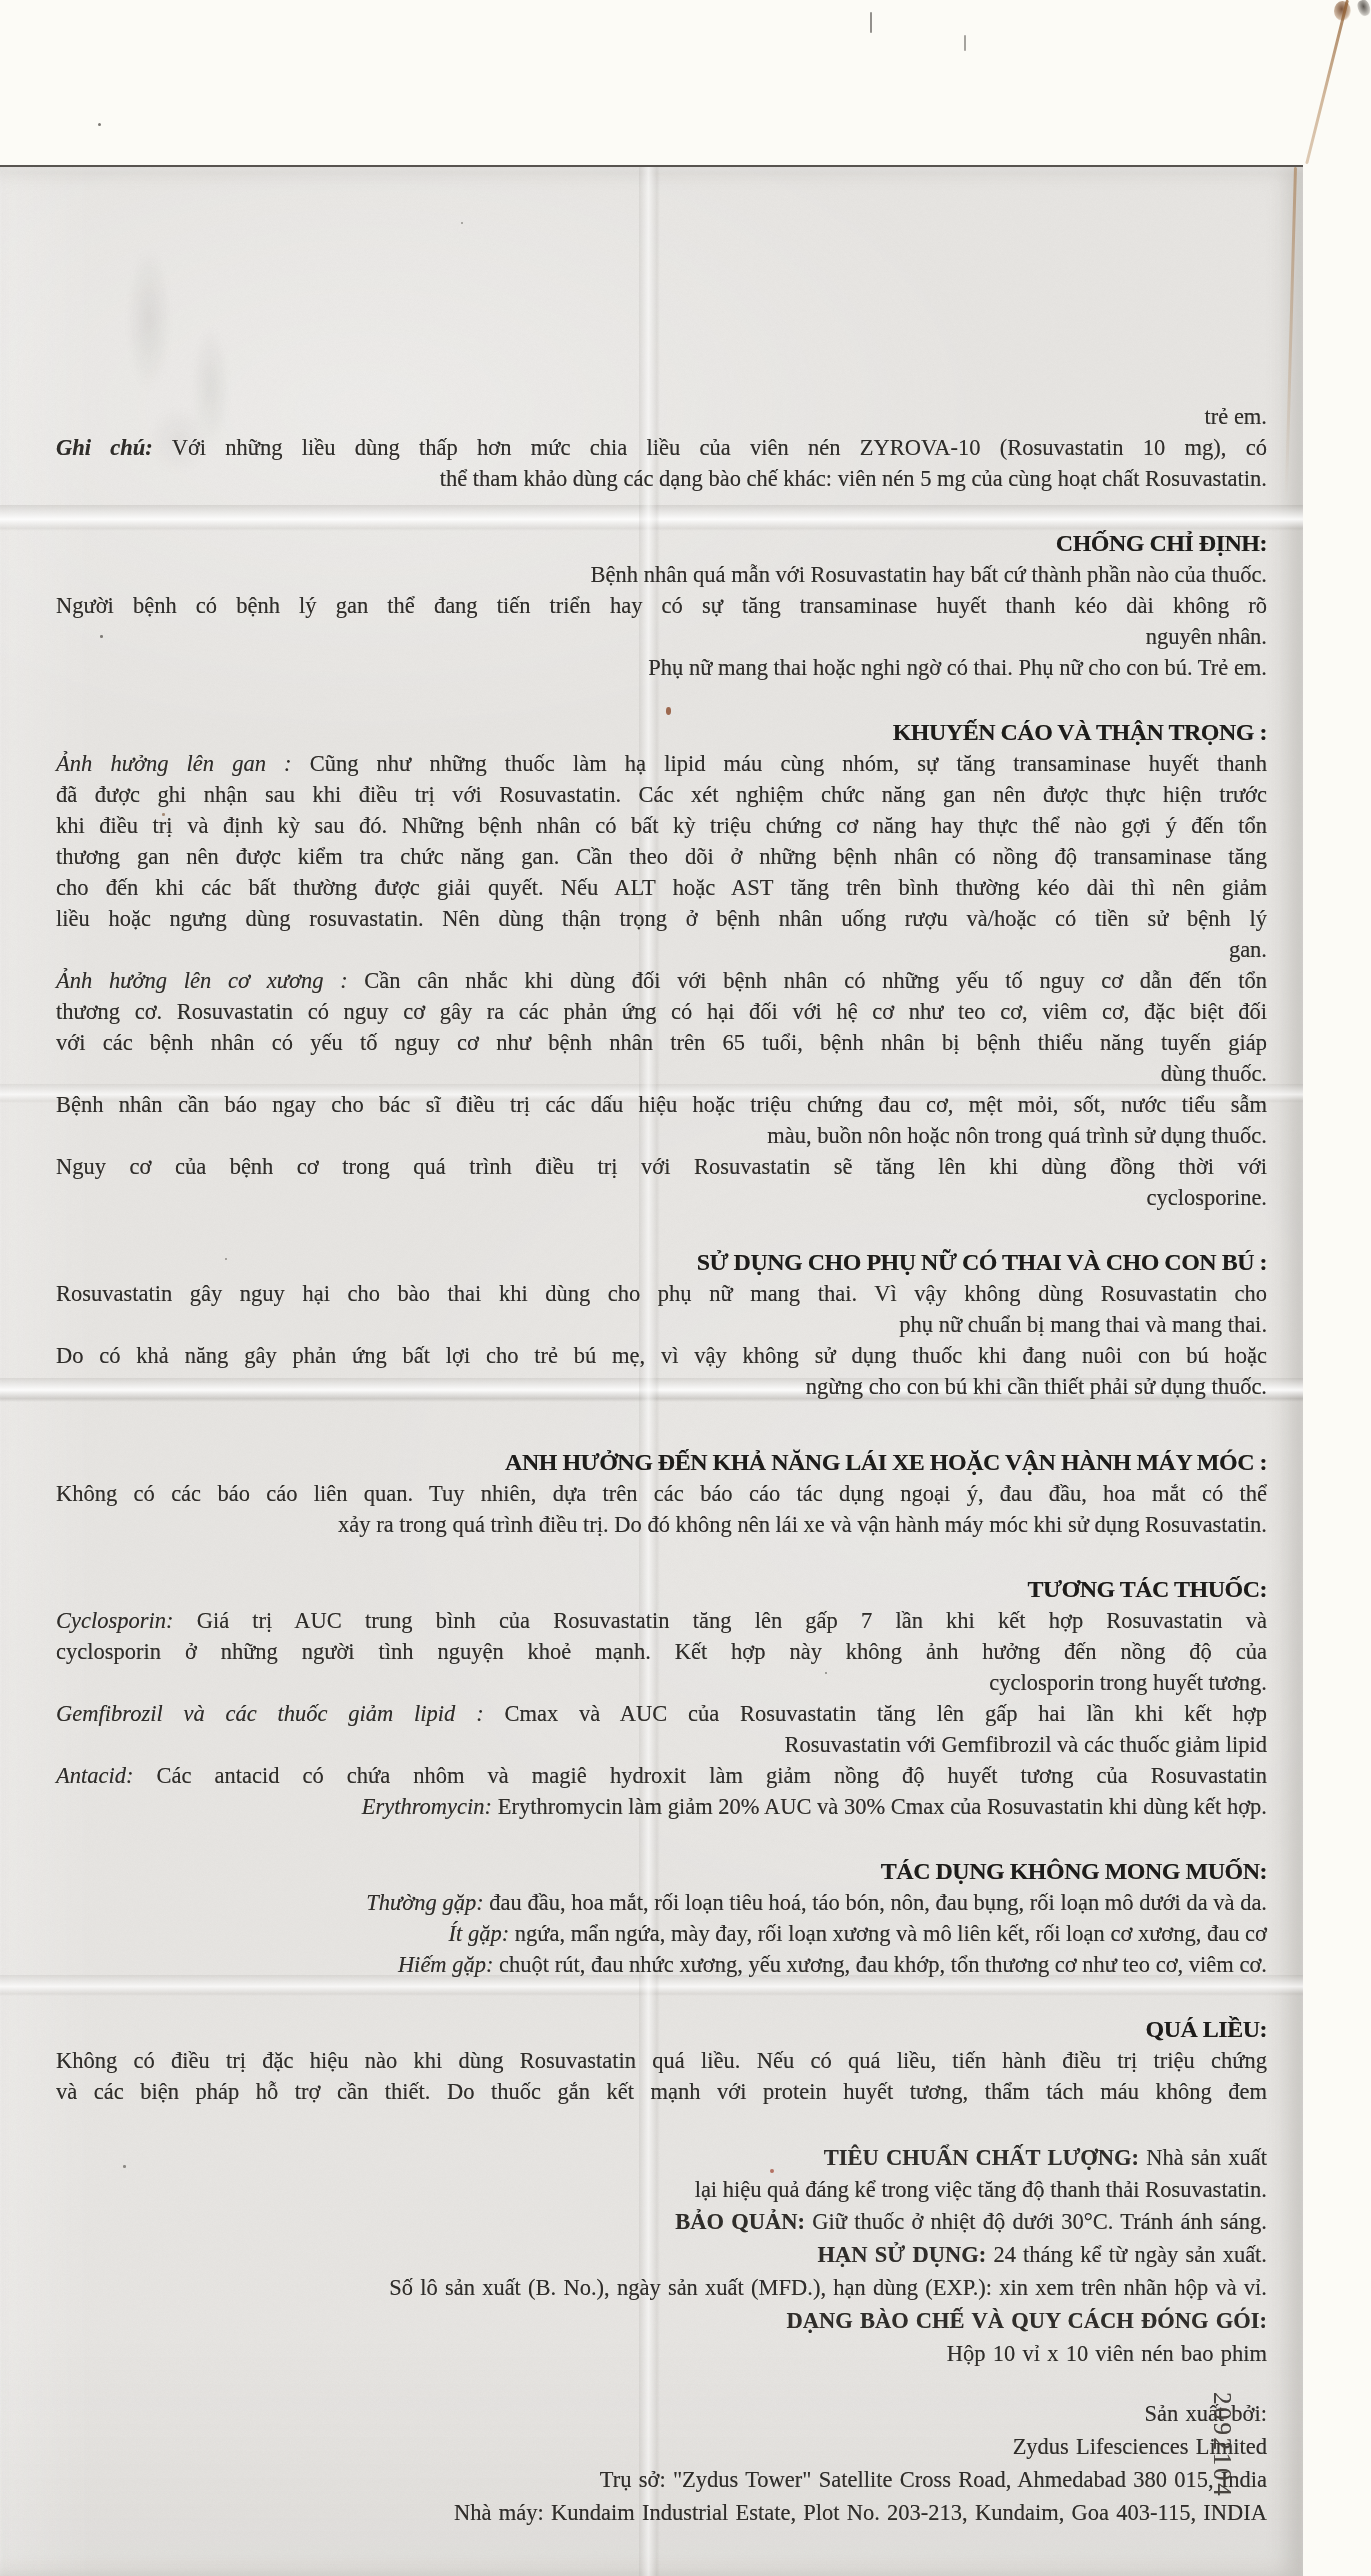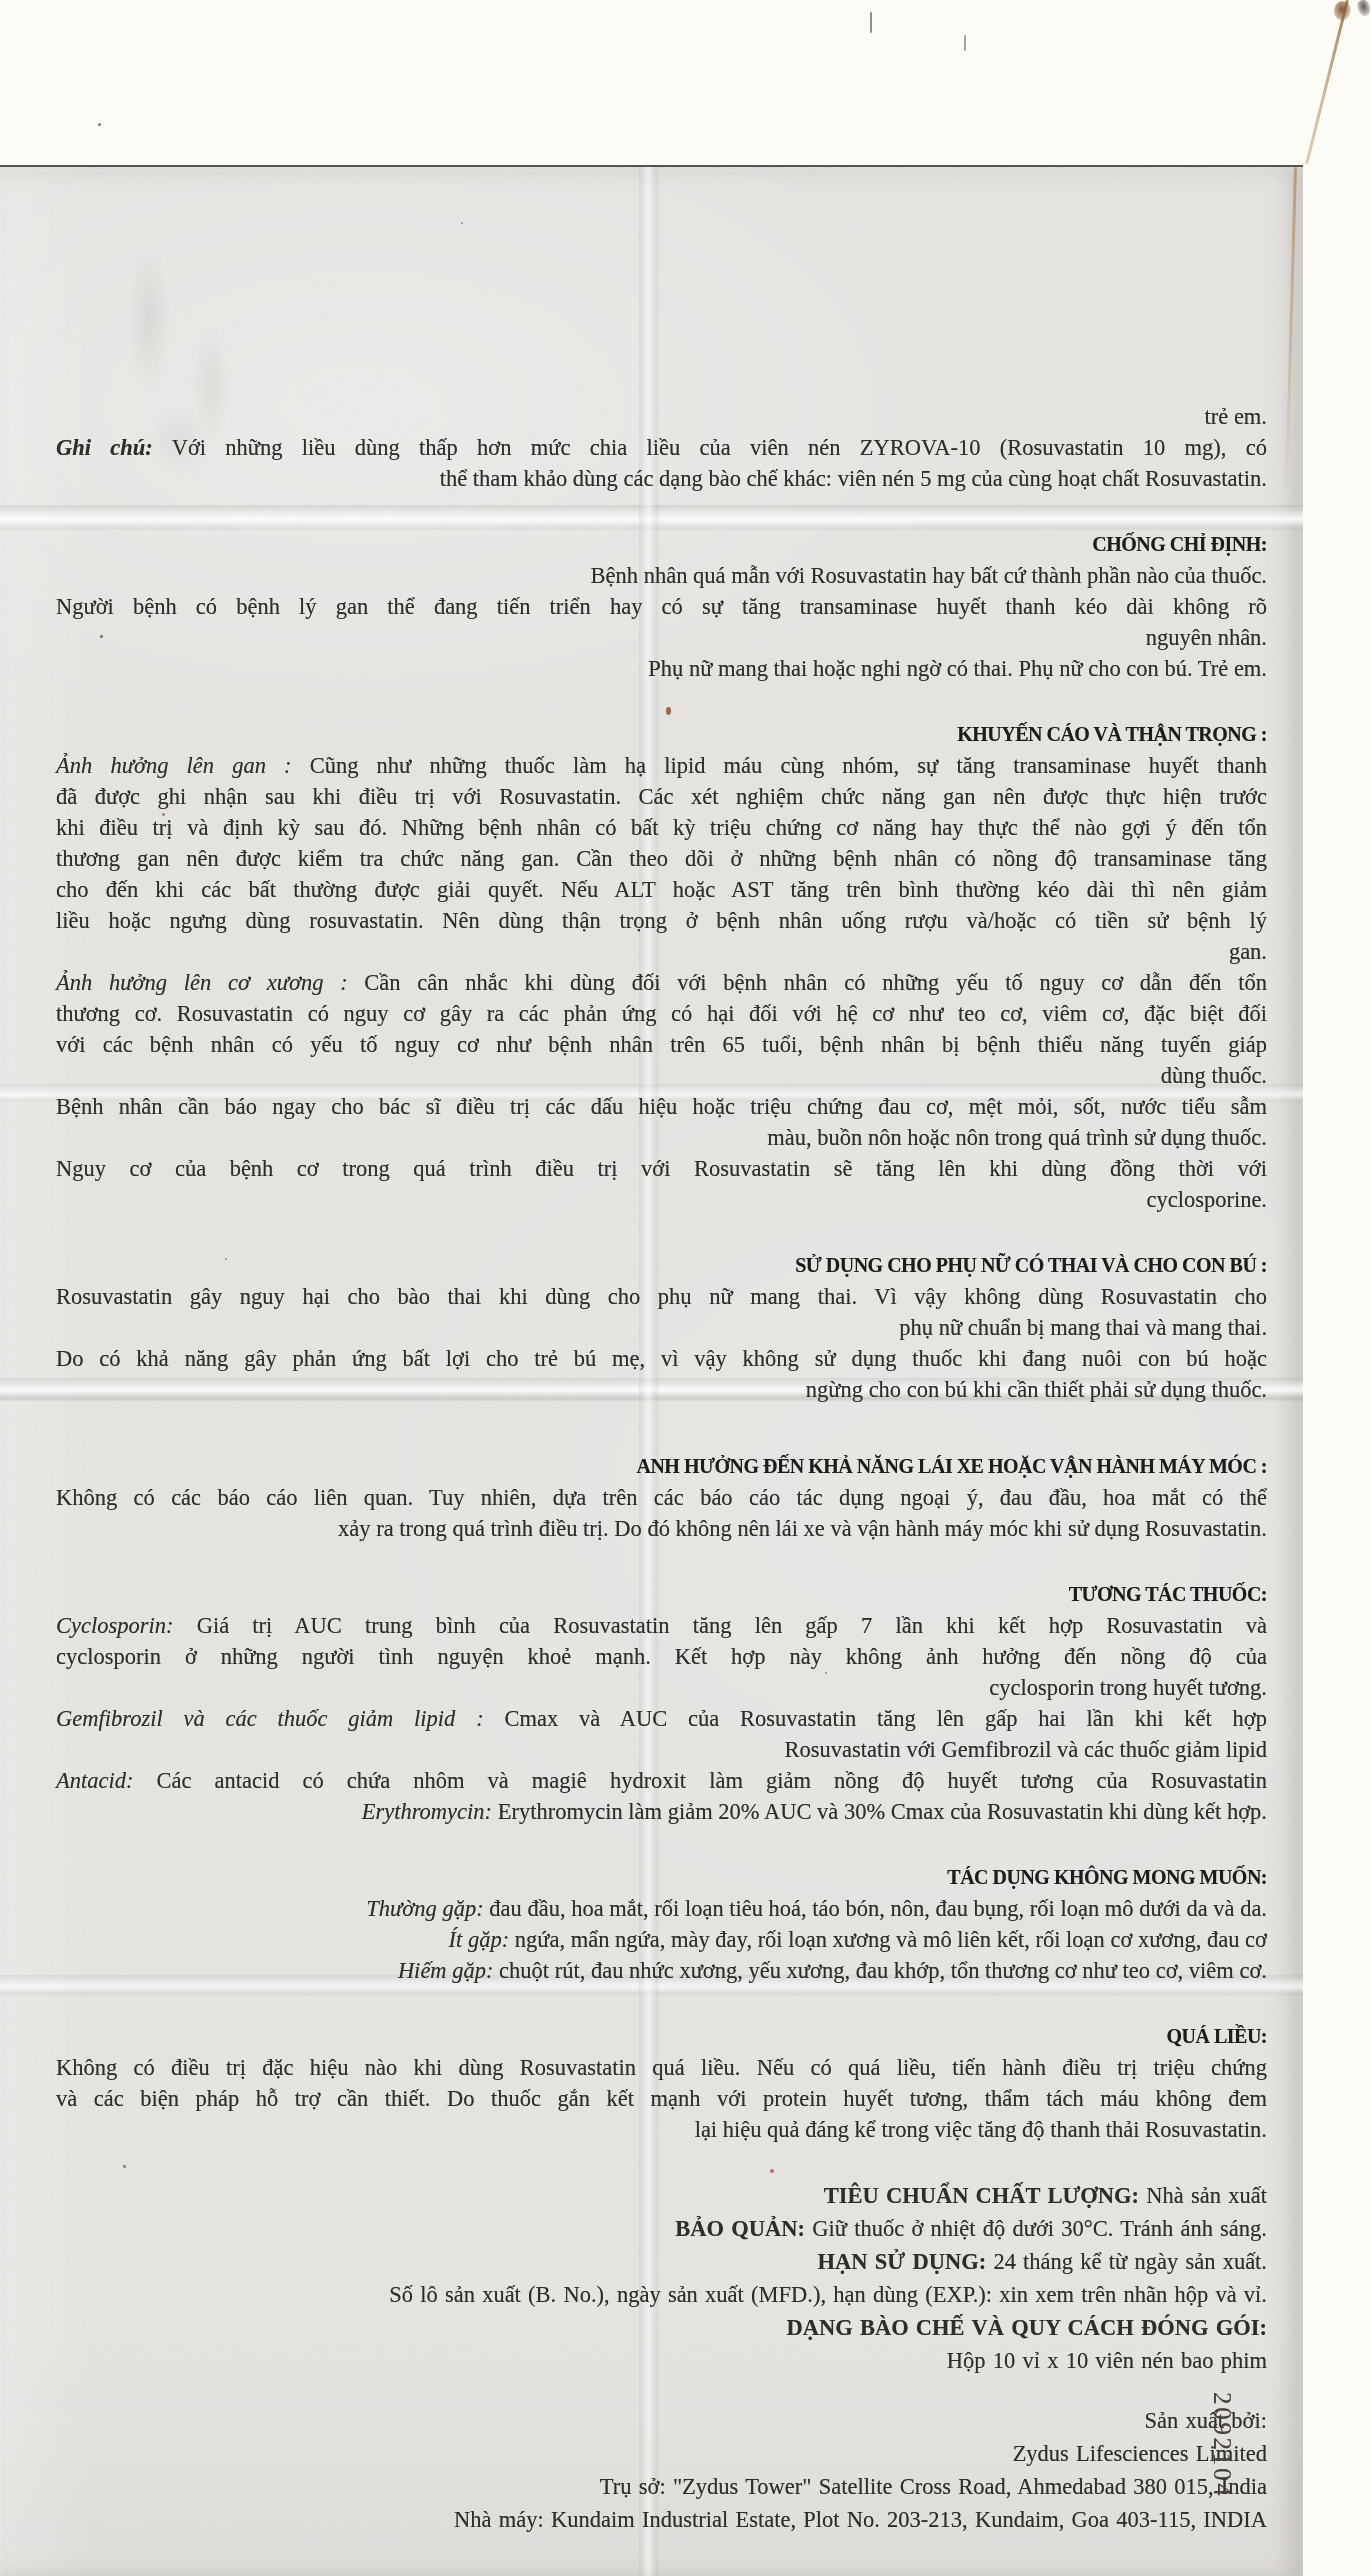--- a/index.html
+++ b/index.html
@@ -64,21 +64,21 @@
     position:absolute;left:56px;top:0;width:1211px;padding-top:234px;
     color:#2f2d2a;
     text-shadow:0 0 0.5px rgba(64,60,55,0.55);
   }
   .line{font-size:22.5px;line-height:31px;text-align:right;}
   .line.fill{text-align:justify;text-align-last:justify;}
   .line .s-r{font-style:normal;font-weight:normal;}
   .line .s-i{font-style:italic;}
   .line .s-b{font-weight:bold;}
   .line .s-bi{font-weight:bold;font-style:italic;}
-  .line .s-h{font-weight:bold;font-size:20px;letter-spacing:-0.5px;color:#1d1c1a;}
+  .line .s-h{font-weight:bold;font-size:24px;letter-spacing:-0.5px;color:#1d1c1a;}
   .wide{line-height:33px;word-spacing:1.6px;}
   
   .side-num{position:absolute;left:1236px;top:2225px;width:0;height:0;}
   .side-num span{
     display:inline-block;white-space:nowrap;
     transform-origin:0 0;transform:rotate(90deg);
     font-size:25px;letter-spacing:2.7px;color:#46423e;
     text-shadow:0 0 0.5px rgba(70,64,58,0.5);
   }
 </style>
@@ -162,22 +162,22 @@
       <div class="line"><span class="s-r">Rosuvastatin với Gemfibrozil và các thuốc giảm lipid</span></div>
       <div class="line fill"><span class="s-i">Antacid:</span><span class="s-r"> Các antacid có chứa nhôm và magiê hydroxit làm giảm nồng độ huyết tương của Rosuvastatin</span></div>
       <div class="line"><span class="s-i">Erythromycin:</span><span class="s-r"> Erythromycin làm giảm 20% AUC và 30% Cmax của Rosuvastatin khi dùng kết hợp.</span></div>
       <div class="line" style="margin-top: 34px;"><span class="s-h">TÁC DỤNG KHÔNG MONG MUỐN:</span></div>
       <div class="line"><span class="s-i">Thường gặp:</span><span class="s-r"> đau đầu, hoa mắt, rối loạn tiêu hoá, táo bón, nôn, đau bụng, rối loạn mô dưới da và da.</span></div>
       <div class="line"><span class="s-i">Ít gặp:</span><span class="s-r"> ngứa, mẩn ngứa, mày đay, rối loạn xương và mô liên kết, rối loạn cơ xương, đau cơ</span></div>
       <div class="line"><span class="s-i">Hiếm gặp:</span><span class="s-r"> chuột rút, đau nhức xương, yếu xương, đau khớp, tổn thương cơ như teo cơ, viêm cơ.</span></div>
       <div class="line" style="margin-top: 34px; margin-left: 44px;"><span class="s-h">QUÁ LIỀU:</span></div>
       <div class="line fill"><span class="s-r">Không có điều trị đặc hiệu nào khi dùng Rosuvastatin quá liều. Nếu có quá liều, tiến hành điều trị triệu chứng</span></div>
       <div class="line fill"><span class="s-r">và các biện pháp hỗ trợ cần thiết. Do thuốc gắn kết mạnh với protein huyết tương, thẩm tách máu không đem</span></div>
+      <div class="line wide" style="margin-top: 34px;"><span class="s-b">TIÊU CHUẨN CHẤT LƯỢNG:</span><span class="s-r"> Nhà sản xuất</span></div>
       <div class="line"><span class="s-r">lại hiệu quả đáng kể trong việc tăng độ thanh thải Rosuvastatin.</span></div>
-      <div class="line wide" style="margin-top: 34px;"><span class="s-b">TIÊU CHUẨN CHẤT LƯỢNG:</span><span class="s-r"> Nhà sản xuất</span></div>
       <div class="line wide"><span class="s-b">BẢO QUẢN:</span><span class="s-r"> Giữ thuốc ở nhiệt độ dưới 30°C. Tránh ánh sáng.</span></div>
       <div class="line wide"><span class="s-b">HẠN SỬ DỤNG:</span><span class="s-r"> 24 tháng kể từ ngày sản xuất.</span></div>
       <div class="line wide"><span class="s-r">Số lô sản xuất (B. No.), ngày sản xuất (MFD.), hạn dùng (EXP.): xin xem trên nhãn hộp và vỉ.</span></div>
       <div class="line wide"><span class="s-b">DẠNG BÀO CHẾ VÀ QUY CÁCH ĐÓNG GÓI:</span></div>
       <div class="line wide"><span class="s-r">Hộp 10 vỉ x 10 viên nén bao phim</span></div>
       <div class="line wide" style="margin-top: 27px;"><span class="s-r">Sản xuất bởi:</span></div>
       <div class="line wide"><span class="s-r">Zydus Lifesciences Limited</span></div>
       <div class="line wide"><span class="s-r">Trụ sở: "Zydus Tower" Satellite Cross Road, Ahmedabad 380 015, India</span></div>
       <div class="line wide"><span class="s-r">Nhà máy: Kundaim Industrial Estate, Plot No. 203-213, Kundaim, Goa 403-115, INDIA</span></div>
     </div>

